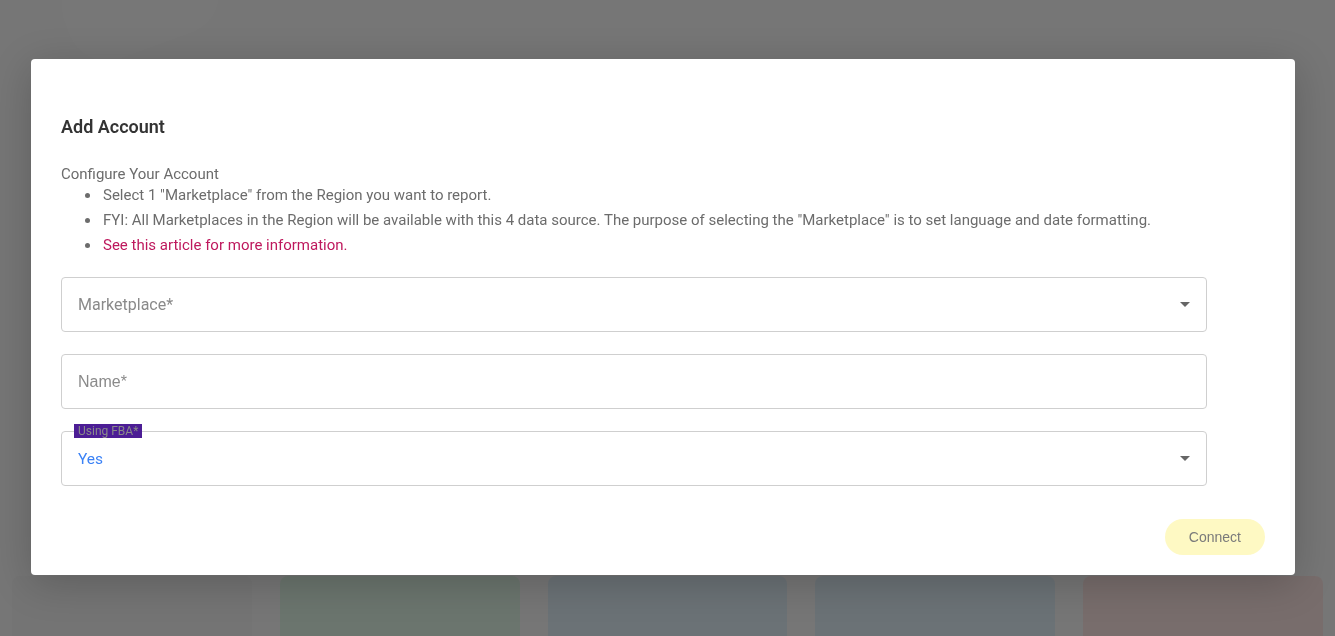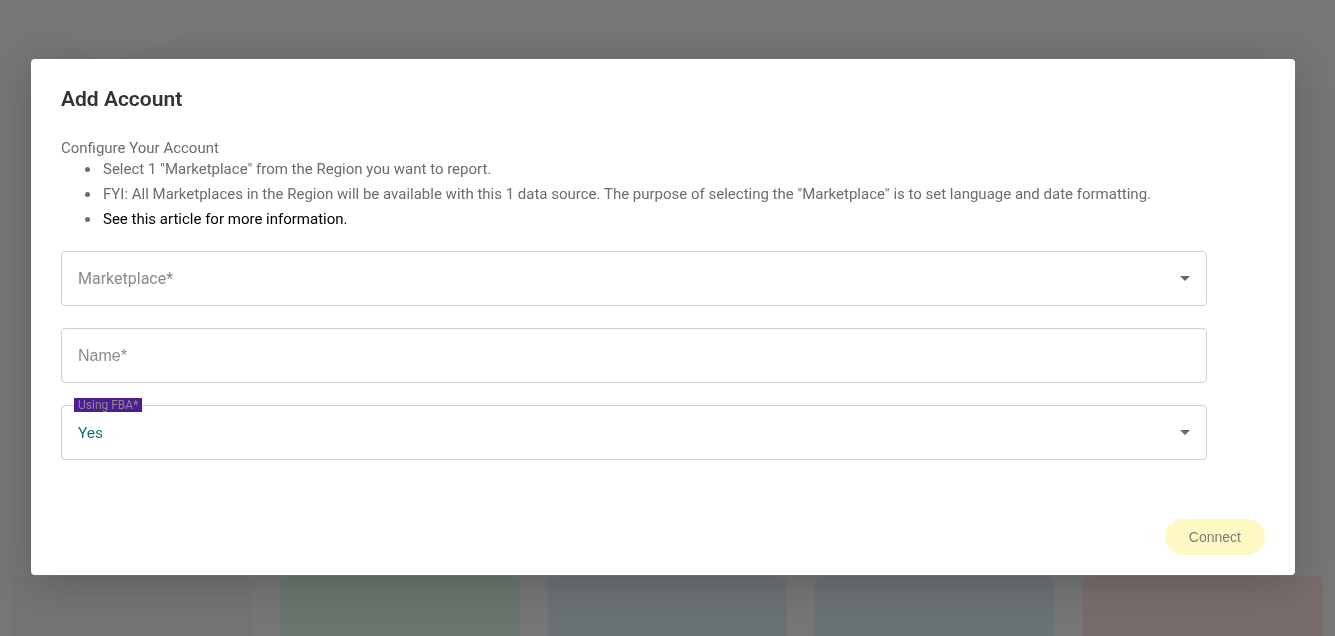--- a/index.html
+++ b/index.html
@@ -44,38 +44,39 @@
       right: 40px;
       background: #fff;
       border-radius: 4px;
       padding: 28px 30px 20px 30px;
       box-shadow: 0 8px 40px rgba(0,0,0,0.2);
       height: 516px;
       display: flex;
       flex-direction: column;
     }
     .modal-title {
-      font-size: 21px;
+      font-size: 18px;
       font-weight: 600;
       color: #333;
       margin-bottom: 28px;
+      margin-top: 29px;
     }
     .subtitle {
       font-size: 15px;
       color: #6c6c6c;
     }
     .bullets {
       margin: 0 0 20px 40px;
       color: #6c6c6c;
       font-size: 15px;
       line-height: 1.65;
     }
     .bullets li { padding-left: 2px; }
     .link {
-      color: #000000;
+      color: #be185d;
       text-decoration: none;
       cursor: pointer;
     }
     .field {
       position: relative;
       border: 1px solid #cfcfcf;
       border-radius: 4px;
       height: 55px;
       width: calc(100% - 58px);
       margin-bottom: 22px;
@@ -84,21 +85,21 @@
       padding: 0 16px;
       cursor: pointer;
       background: #fff;
     }
     .field-label {
       color: #8a8a8a;
       font-size: 16px;
       flex: 1;
     }
     .field-value {
-      color: #0f766e;
+      color: #3b82f6;
       font-size: 15.5px;
       flex: 1;
     }
     .field-float {
       position: absolute;
       top: -8px;
       left: 12px;
       background: #4c1d95;
       padding: 0 4px;
       font-size: 12px;
@@ -155,21 +156,21 @@
   <div class="bg-card"></div>
   <div class="bg-card"></div>
 </div>
 <div class="backdrop"></div>
 
 <div class="modal">
   <div class="modal-title">Add Account</div>
   <div class="subtitle">Configure Your Account</div>
   <ul class="bullets">
     <li>Select 1 "Marketplace" from the Region you want to report.</li>
-    <li>FYI: All Marketplaces in the Region will be available with this 1 data source. The purpose of selecting the "Marketplace" is to set language and date formatting.</li>
+    <li>FYI: All Marketplaces in the Region will be available with this 4 data source. The purpose of selecting the "Marketplace" is to set language and date formatting.</li>
     <li>
       <a class="link">See this article for more information.</a>
     </li>
   </ul>
 
   <div class="field">
     <span class="field-label">Marketplace*</span>
     <span class="chevron"></span>
   </div>
 

